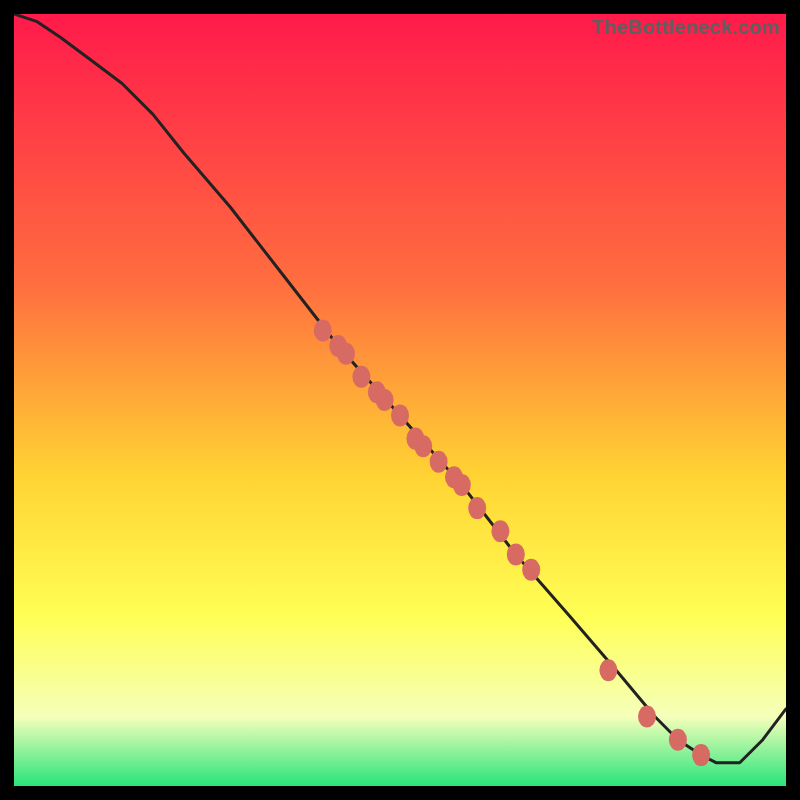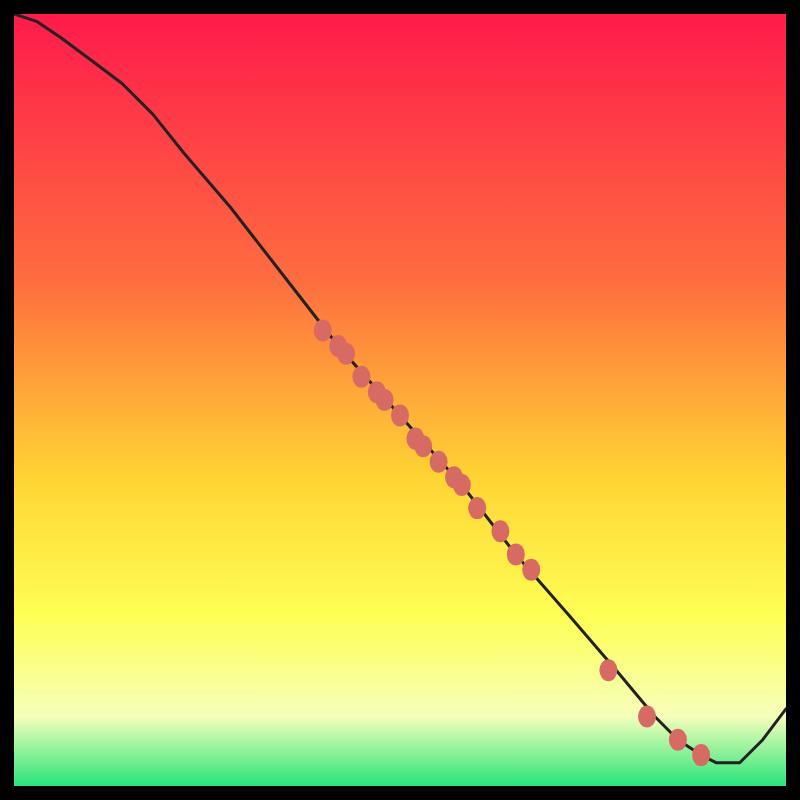--- a/index.html
+++ b/index.html
@@ -91,14 +91,15 @@
           <ellipse cx="486.4" cy="517.2" rx="9" ry="11" fill="#d86a64" stroke="#b84f4a" stroke-width="0"></ellipse>
           <ellipse cx="501.8" cy="540.4" rx="9" ry="11" fill="#d86a64" stroke="#b84f4a" stroke-width="0"></ellipse>
           <ellipse cx="517.2" cy="555.8" rx="9" ry="11" fill="#d86a64" stroke="#b84f4a" stroke-width="0"></ellipse>
           <ellipse cx="594.4" cy="656.2" rx="9" ry="11" fill="#d86a64" stroke="#b84f4a" stroke-width="0"></ellipse>
           <ellipse cx="633.0" cy="702.5" rx="9" ry="11" fill="#d86a64" stroke="#b84f4a" stroke-width="0"></ellipse>
           <ellipse cx="663.9" cy="725.7" rx="9" ry="11" fill="#d86a64" stroke="#b84f4a" stroke-width="0"></ellipse>
           <ellipse cx="687.1" cy="741.1" rx="9" ry="11" fill="#d86a64" stroke="#b84f4a" stroke-width="0"></ellipse>
         </g>
     </svg>
 
+    <div class="watermark">TheBottleneck.com</div>
   </div>
 </div>
 
 </body></html>

